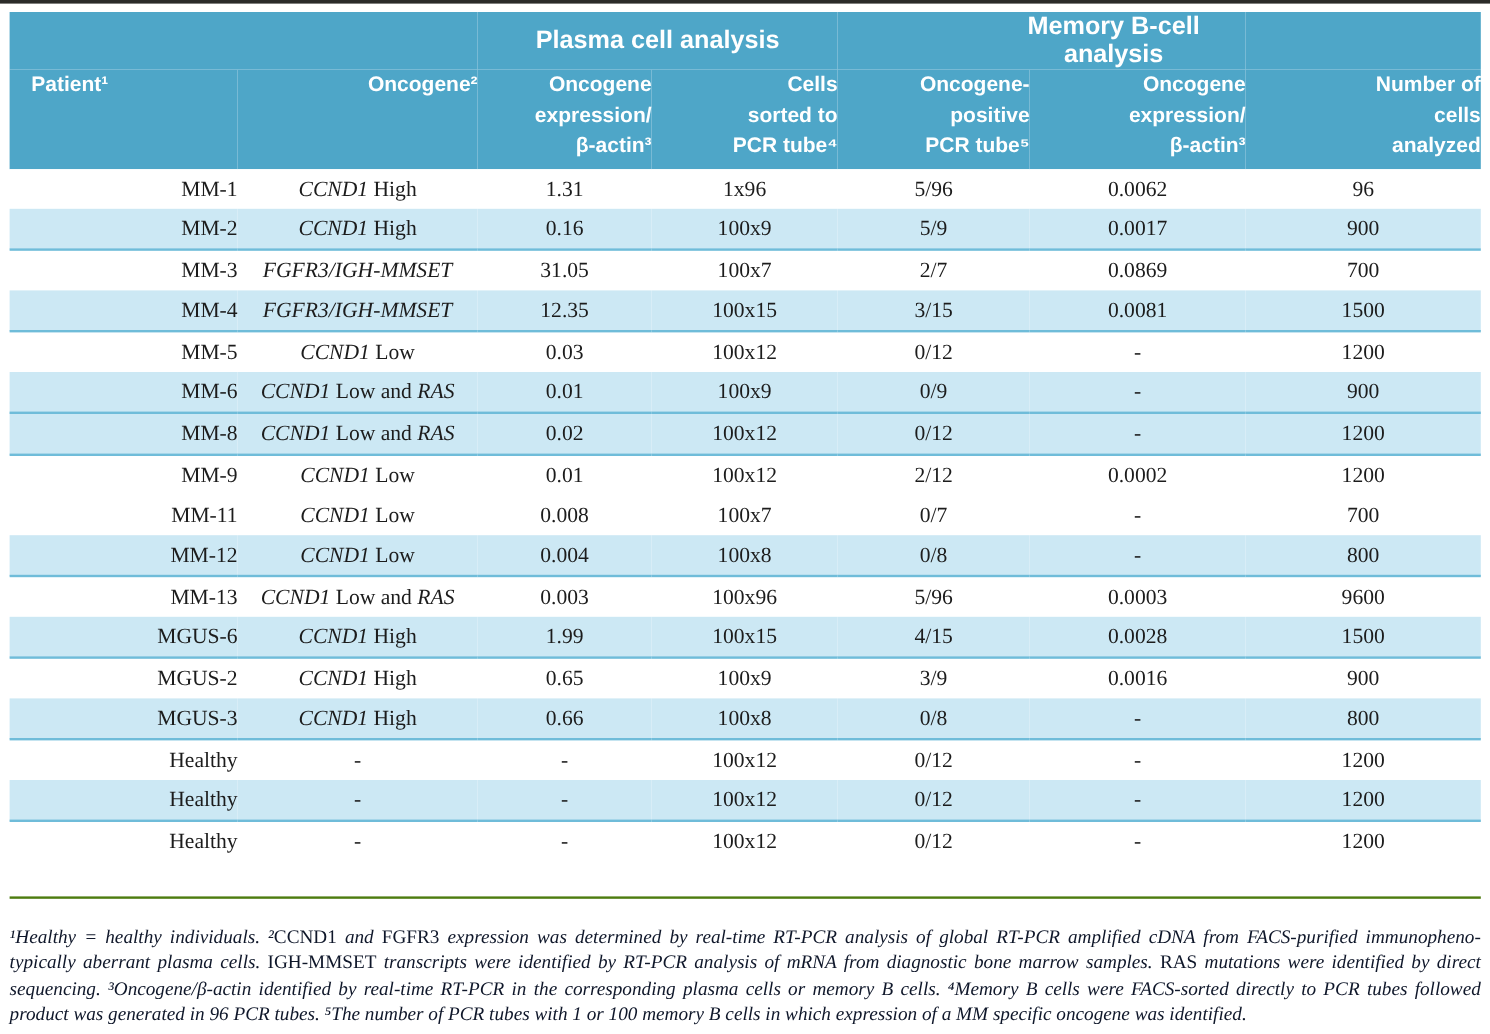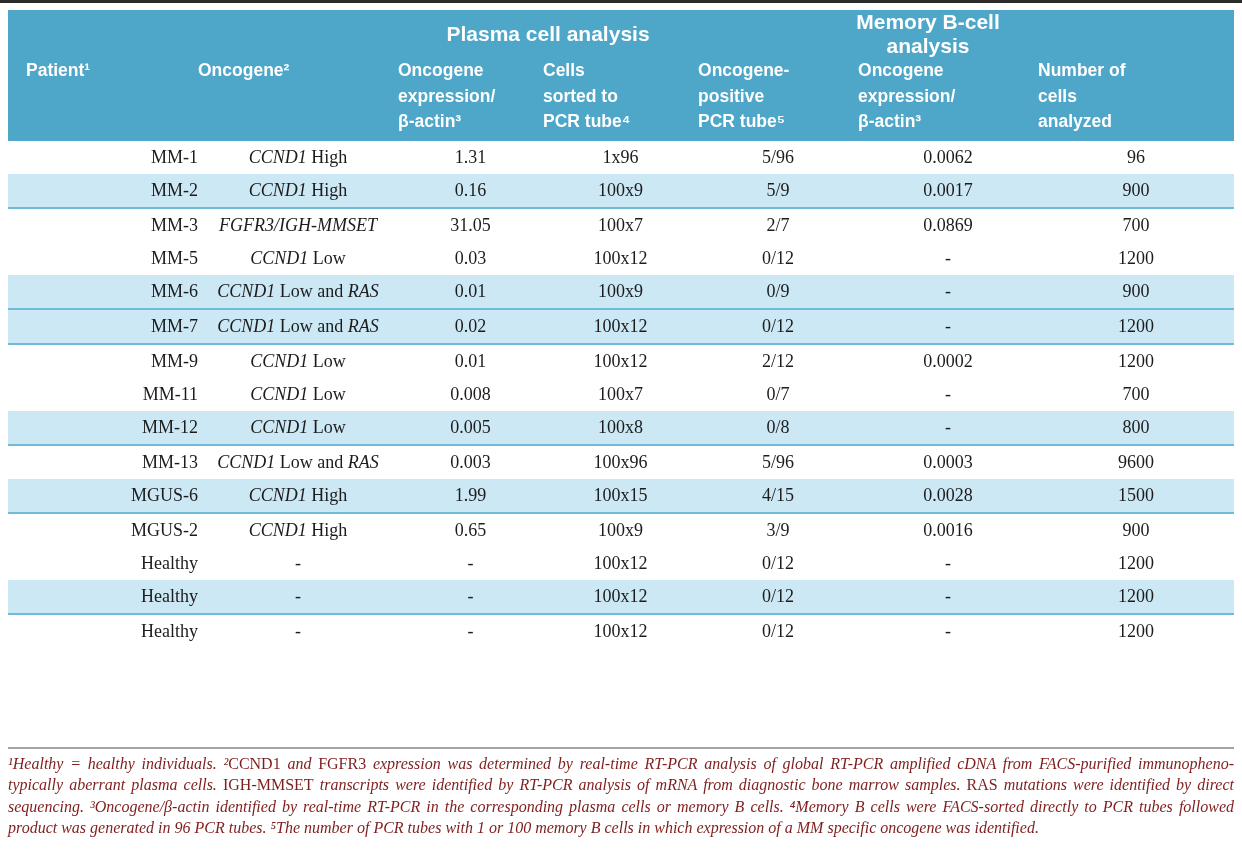--- a/index.html
+++ b/index.html
@@ -6,31 +6,31 @@
   body{width:1242px;height:862px;overflow:hidden;font-family:"Liberation Serif",serif;}
   .page{position:relative;width:1242px;height:862px;background:#fff;}
   .top-rule{position:absolute;top:0;left:0;width:1242px;height:3px;background:#2b2b29;}
   table.data{position:absolute;top:10px;left:8px;width:1226px;border-collapse:collapse;table-layout:fixed;}
   col.c1{width:190px}col.c2{width:200px}col.c3{width:145px}col.c4{width:155px}
   col.c5{width:160px}col.c6{width:180px}col.c7{width:196px}
   thead th{background:var(--header-bg,#4ea6c8);color:#fff;font-family:"Liberation Sans",sans-serif;
     font-weight:bold;padding:0;margin:0;}
   tr.group-row th{height:27px;font-size:21px;vertical-align:middle;text-align:center;}
   tr.group-row th.memory{padding-left:120px;}
-  tr.col-row th{vertical-align:top;text-align:left;font-size:17.5px;padding-bottom:6px;}
+  tr.col-row th{vertical-align:top;text-align:right;font-size:17.5px;padding-bottom:6px;}
   tr.col-row th div{line-height:25.5px;height:25.5px;}
   tr.col-row th.left{text-align:left;padding-left:18px;}
   tbody td{height:33px;text-align:center;font-size:18px;color:var(--text,#1c1c1c);
     padding:0;vertical-align:middle;background:#fff;}
   tbody td.left{text-align:right;padding-left:18px;}
   tbody tr.shaded td{background:var(--row-shaded,#cce8f4);border-bottom:2px solid var(--row-border,#6fbcd9);}
   .it{font-style:italic;}
   .rm{font-style:normal;}
-  .fn{position:absolute;left:8px;top:747px;width:1226px;border-top:2px solid #a3a3a3;
-    padding-top:4px;font-style:italic;font-size:16px;line-height:21.4px;color:#7f1d1d;}
+  .fn{position:absolute;left:8px;top:747px;width:1226px;border-top:2px solid #4d7c0f;
+    padding-top:22px;font-style:italic;font-size:16px;line-height:21.4px;color:#0f172a;}
   .fn-line{text-align:justify;text-align-last:justify;white-space:nowrap;}
   .fn-line.last{text-align:right;text-align-last:left;}
 </style>
 </head>
 <body>
 
 <div class="page">
   <div class="top-rule"></div>
 
   <table class="data">
@@ -105,40 +105,49 @@
         </tr>
         <tr>
           <td class="left">MM-3</td>
           <td><span class="it">FGFR3/IGH-MMSET</span></td>
           <td>31.05</td>
           <td>100x7</td>
           <td>2/7</td>
           <td>0.0869</td>
           <td>700</td>
         </tr>
+        <tr class="shaded">
+          <td class="left">MM-4</td>
+          <td><span class="it">FGFR3/IGH-MMSET</span></td>
+          <td>12.35</td>
+          <td>100x15</td>
+          <td>3/15</td>
+          <td>0.0081</td>
+          <td>1500</td>
+        </tr>
         <tr>
           <td class="left">MM-5</td>
           <td><span class="it">CCND1</span><span> Low</span></td>
           <td>0.03</td>
           <td>100x12</td>
           <td>0/12</td>
           <td>-</td>
           <td>1200</td>
         </tr>
         <tr class="shaded">
           <td class="left">MM-6</td>
           <td><span class="it">CCND1</span><span> Low and </span><span class="it">RAS</span></td>
           <td>0.01</td>
           <td>100x9</td>
           <td>0/9</td>
           <td>-</td>
           <td>900</td>
         </tr>
         <tr class="shaded">
-          <td class="left">MM-7</td>
+          <td class="left">MM-8</td>
           <td><span class="it">CCND1</span><span> Low and </span><span class="it">RAS</span></td>
           <td>0.02</td>
           <td>100x12</td>
           <td>0/12</td>
           <td>-</td>
           <td>1200</td>
         </tr>
         <tr>
           <td class="left">MM-9</td>
           <td><span class="it">CCND1</span><span> Low</span></td>
@@ -153,21 +162,21 @@
           <td><span class="it">CCND1</span><span> Low</span></td>
           <td>0.008</td>
           <td>100x7</td>
           <td>0/7</td>
           <td>-</td>
           <td>700</td>
         </tr>
         <tr class="shaded">
           <td class="left">MM-12</td>
           <td><span class="it">CCND1</span><span> Low</span></td>
-          <td>0.005</td>
+          <td>0.004</td>
           <td>100x8</td>
           <td>0/8</td>
           <td>-</td>
           <td>800</td>
         </tr>
         <tr>
           <td class="left">MM-13</td>
           <td><span class="it">CCND1</span><span> Low and </span><span class="it">RAS</span></td>
           <td>0.003</td>
           <td>100x96</td>
@@ -186,20 +195,29 @@
         </tr>
         <tr>
           <td class="left">MGUS-2</td>
           <td><span class="it">CCND1</span><span> High</span></td>
           <td>0.65</td>
           <td>100x9</td>
           <td>3/9</td>
           <td>0.0016</td>
           <td>900</td>
         </tr>
+        <tr class="shaded">
+          <td class="left">MGUS-3</td>
+          <td><span class="it">CCND1</span><span> High</span></td>
+          <td>0.66</td>
+          <td>100x8</td>
+          <td>0/8</td>
+          <td>-</td>
+          <td>800</td>
+        </tr>
         <tr>
           <td class="left">Healthy</td>
           <td>-</td>
           <td>-</td>
           <td>100x12</td>
           <td>0/12</td>
           <td>-</td>
           <td>1200</td>
         </tr>
         <tr class="shaded">

